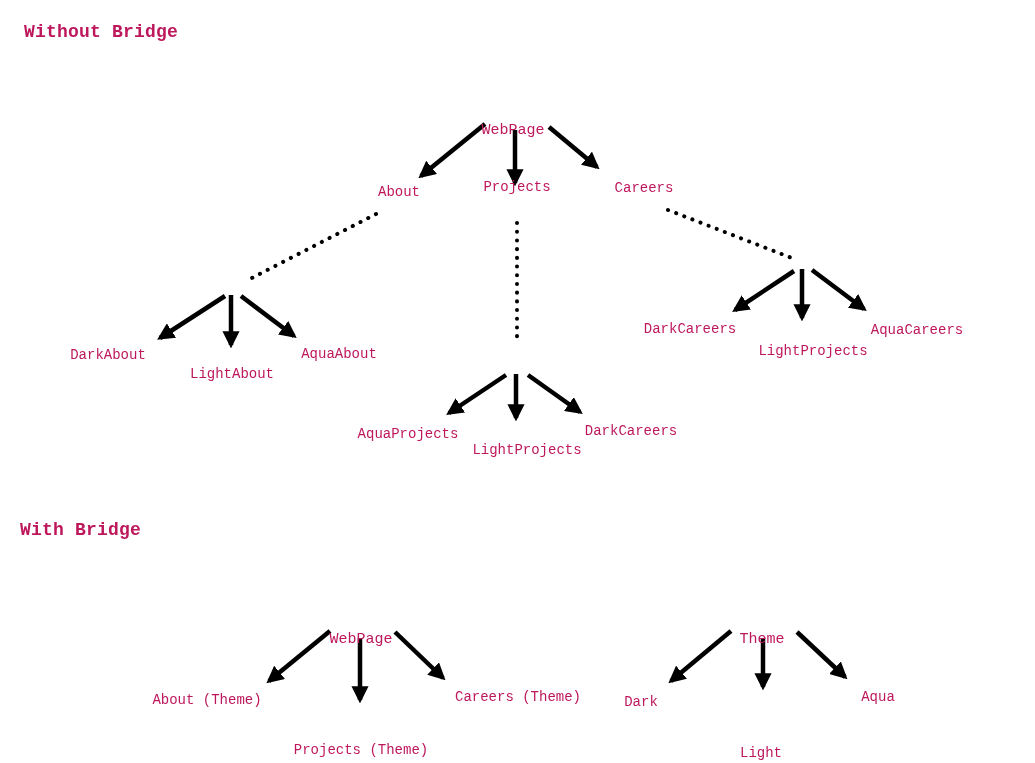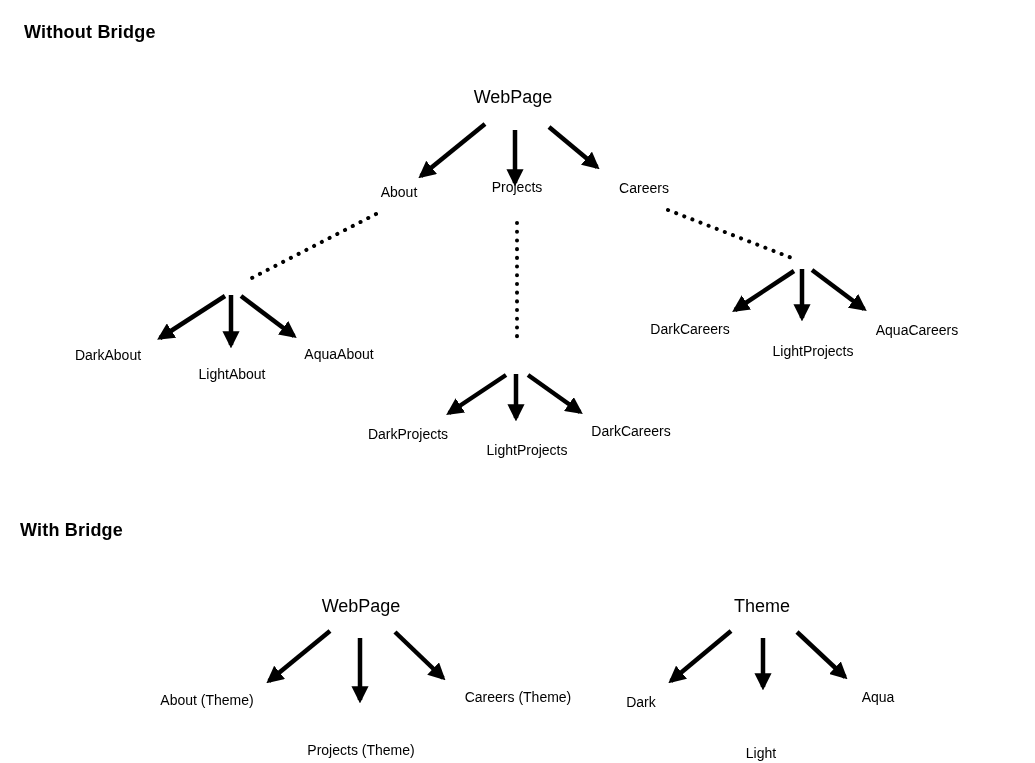--- a/index.html
+++ b/index.html
@@ -5,22 +5,22 @@
   html, body {
     margin: 0;
     padding: 0;
     background: #ffffff;
   }
   .canvas {
     position: relative;
     width: 1035px;
     height: 763px;
     background: #ffffff;
-    color: #000000;
-    font-family: Liberation Sans, sans-serif;
+    color: #be185d;
+    font-family: Liberation Mono, monospace;
     overflow: hidden;
   }
   .edges {
     position: absolute;
     left: 0;
     top: 0;
     width: 1035px;
     height: 763px;
   }
   .edge-solid {
@@ -43,21 +43,22 @@
     white-space: nowrap;
   }
   .node {
     position: absolute;
     transform: translateX(-50%);
     font-size: 14px;
     line-height: 1.1;
     white-space: nowrap;
   }
   .node.root {
-    font-size: 18px;
+    font-size: 15px;
+    margin-top: 35px;
   }
 </style>
 </head>
 <body>
 
 <div class="canvas">
 
   <svg class="edges" width="1035" height="763" viewBox="0 0 1035 763" xmlns="http://www.w3.org/2000/svg">
     <defs>
       <marker id="arrowhead" viewBox="0 0 10 10" refX="8" refY="5" markerWidth="3.8" markerHeight="3.8" orient="auto" markerUnits="strokeWidth">
@@ -98,21 +99,21 @@
 
   <div class="node root" style="left:513px; top:88px">WebPage</div>
   <div class="node" style="left:399px; top:185px">About</div>
   <div class="node" style="left:517px; top:180px">Projects</div>
   <div class="node" style="left:644px; top:181px">Careers</div>
 
   <div class="node" style="left:108px; top:348px">DarkAbout</div>
   <div class="node" style="left:232px; top:367px">LightAbout</div>
   <div class="node" style="left:339px; top:347px">AquaAbout</div>
 
-  <div class="node" style="left:408px; top:427px">DarkProjects</div>
+  <div class="node" style="left:408px; top:427px">AquaProjects</div>
   <div class="node" style="left:527px; top:443px">LightProjects</div>
   <div class="node" style="left:631px; top:424px">DarkCareers</div>
 
   <div class="node" style="left:690px; top:322px">DarkCareers</div>
   <div class="node" style="left:813px; top:344px">LightProjects</div>
   <div class="node" style="left:917px; top:323px">AquaCareers</div>
 
   <h2 class="section-title" style="left:20px; top:520px">With Bridge</h2>
 
   <div class="node root" style="left:361px; top:597px">WebPage</div>

